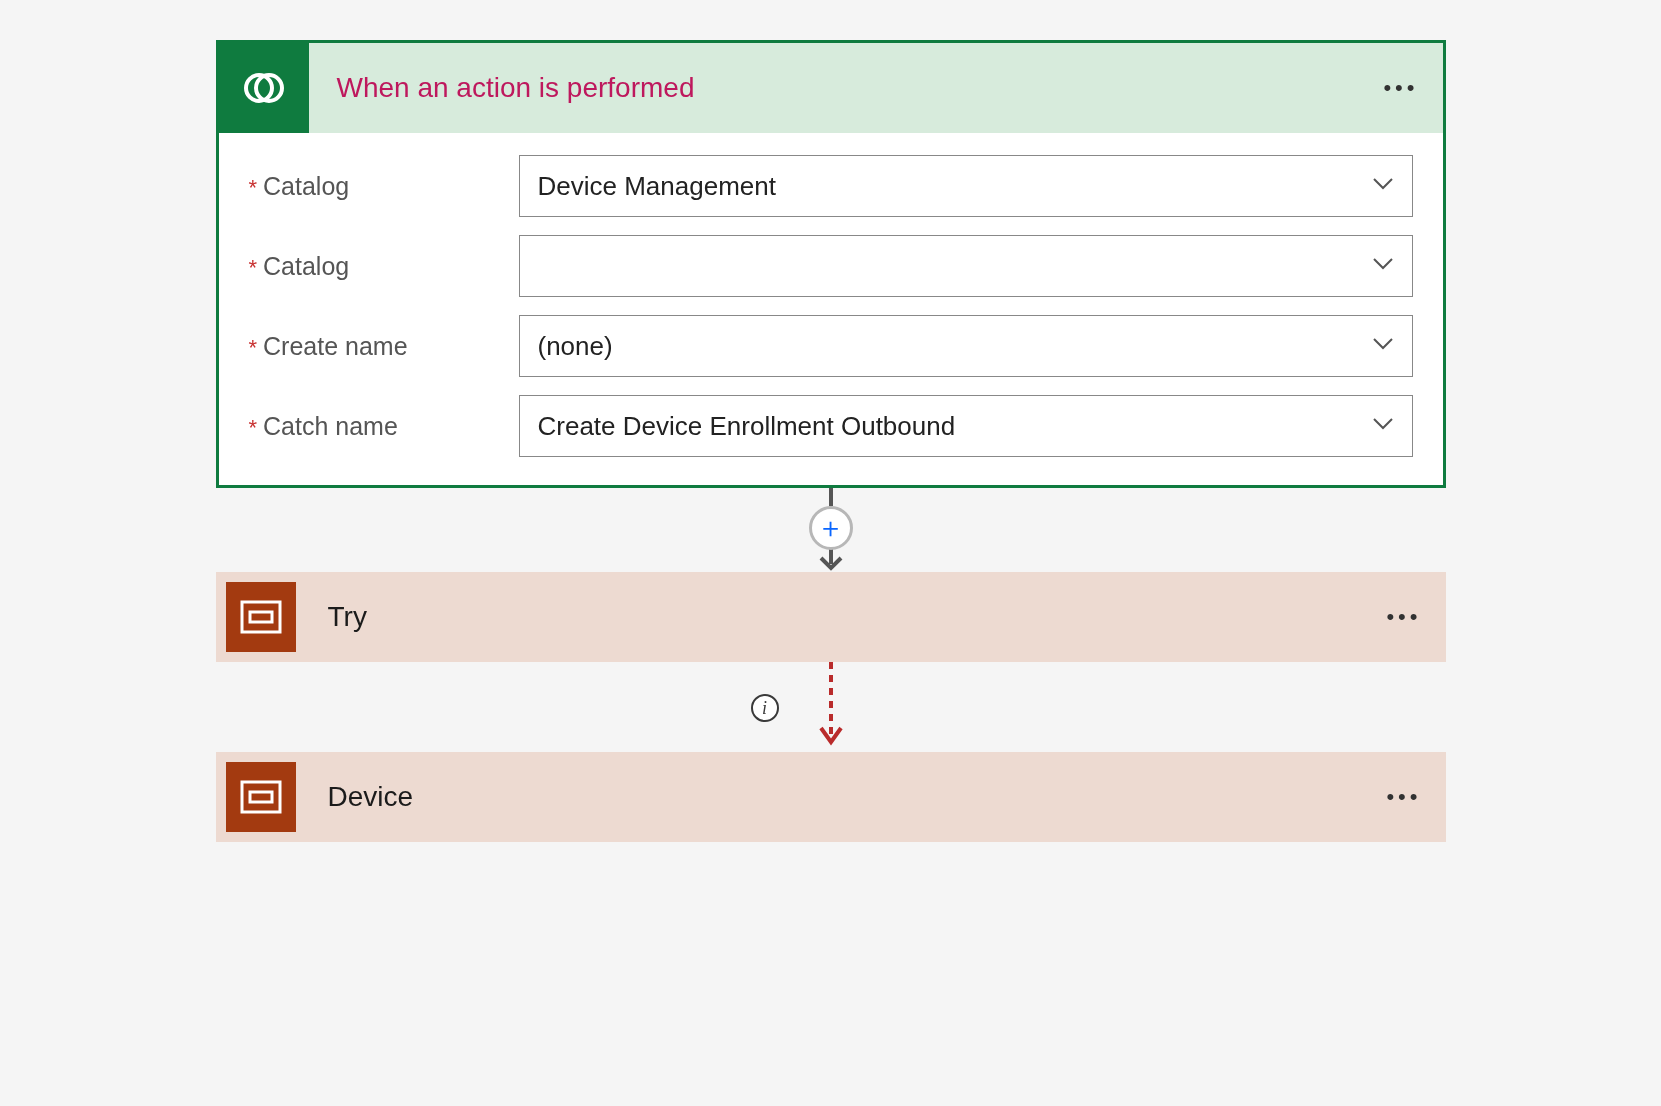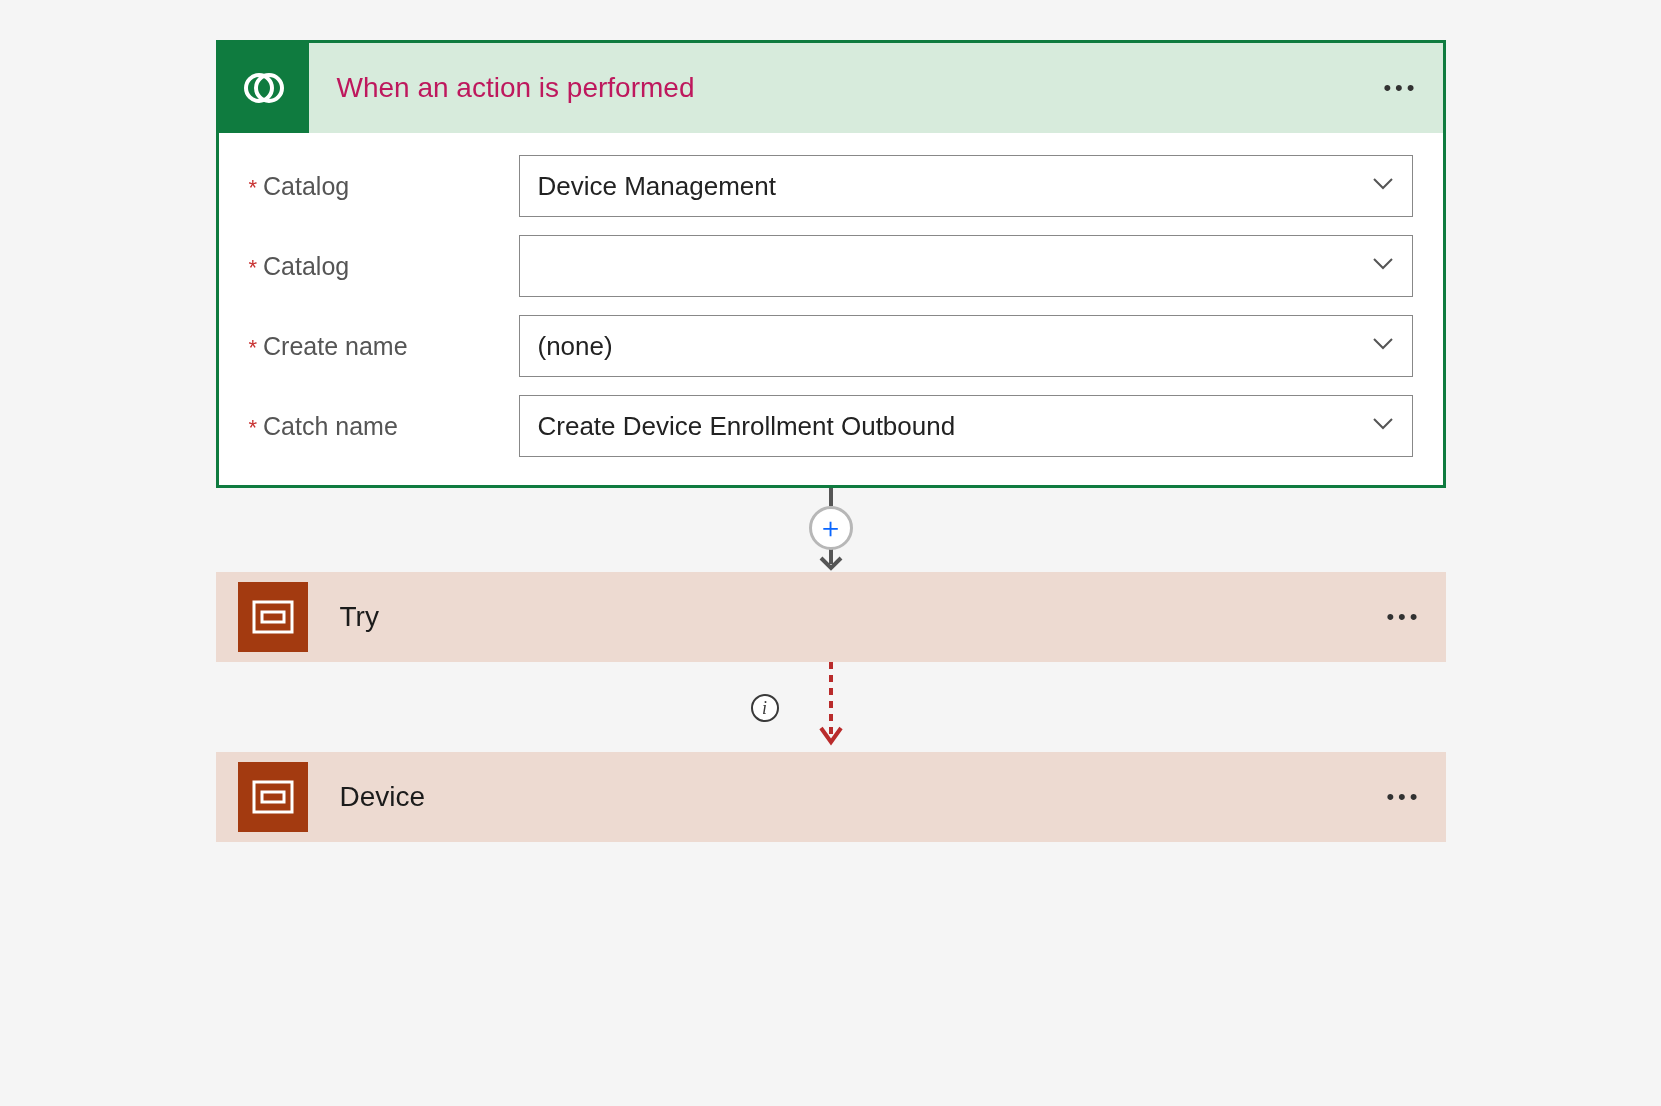--- a/index.html
+++ b/index.html
@@ -121,21 +121,20 @@
   .arrow-head {
     margin-top: -2px;
   }
   .step-card {
     width: 1230px;
     height: 90px;
     background: #eddad1;
     display: flex;
     align-items: center;
     position: relative;
-    padding-left: 12px;
   }
   .step-icon {
     width: 70px;
     height: 70px;
     background: #a33a10;
     margin-left: 10px;
     display: flex;
     align-items: center;
     justify-content: center;
     flex-shrink: 0;

